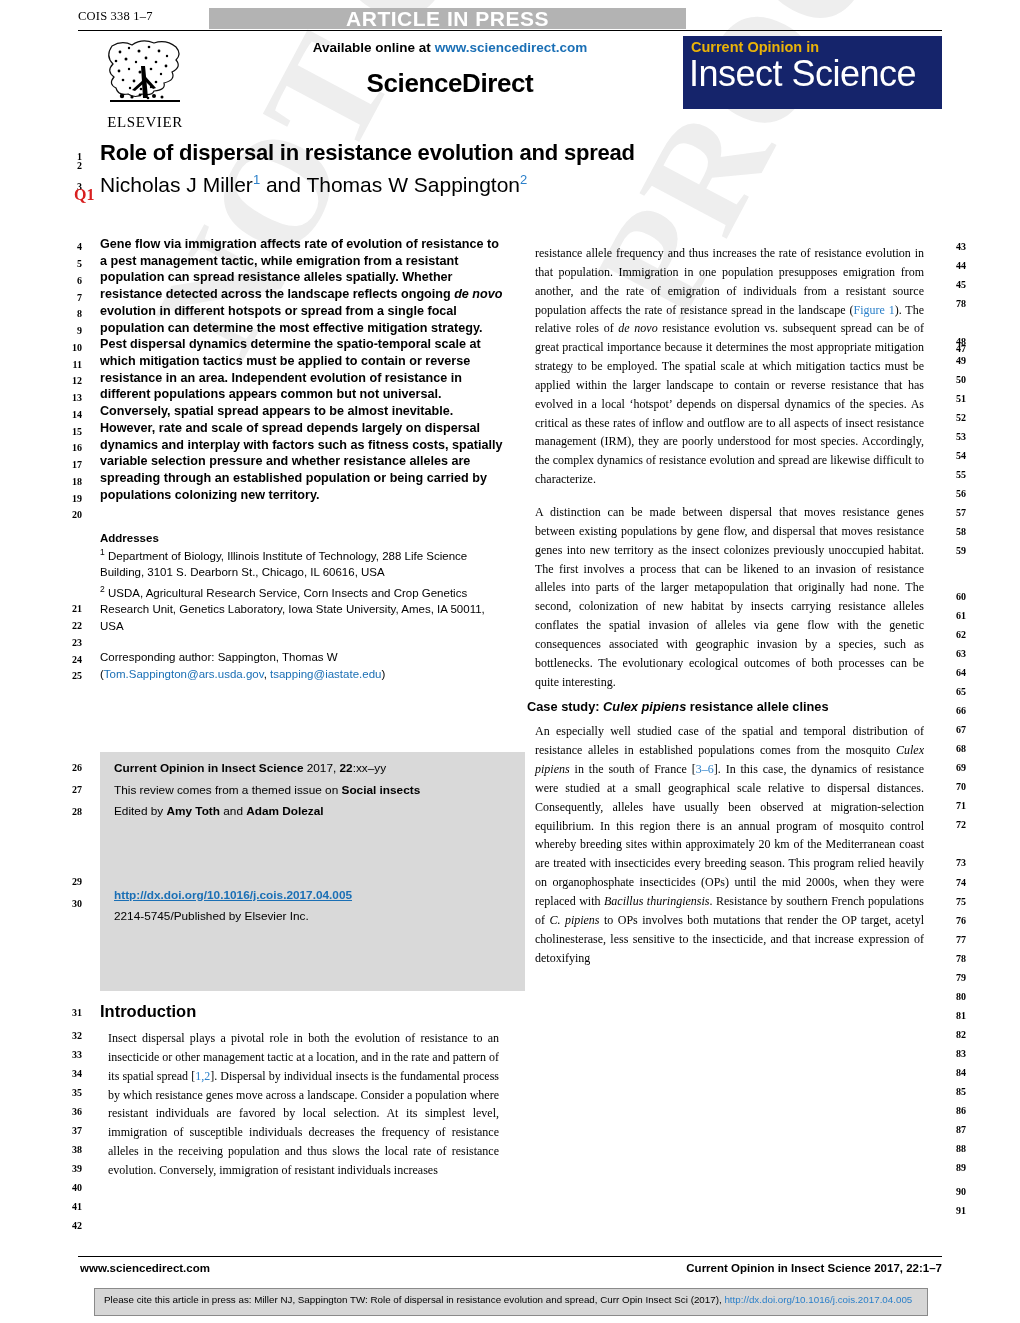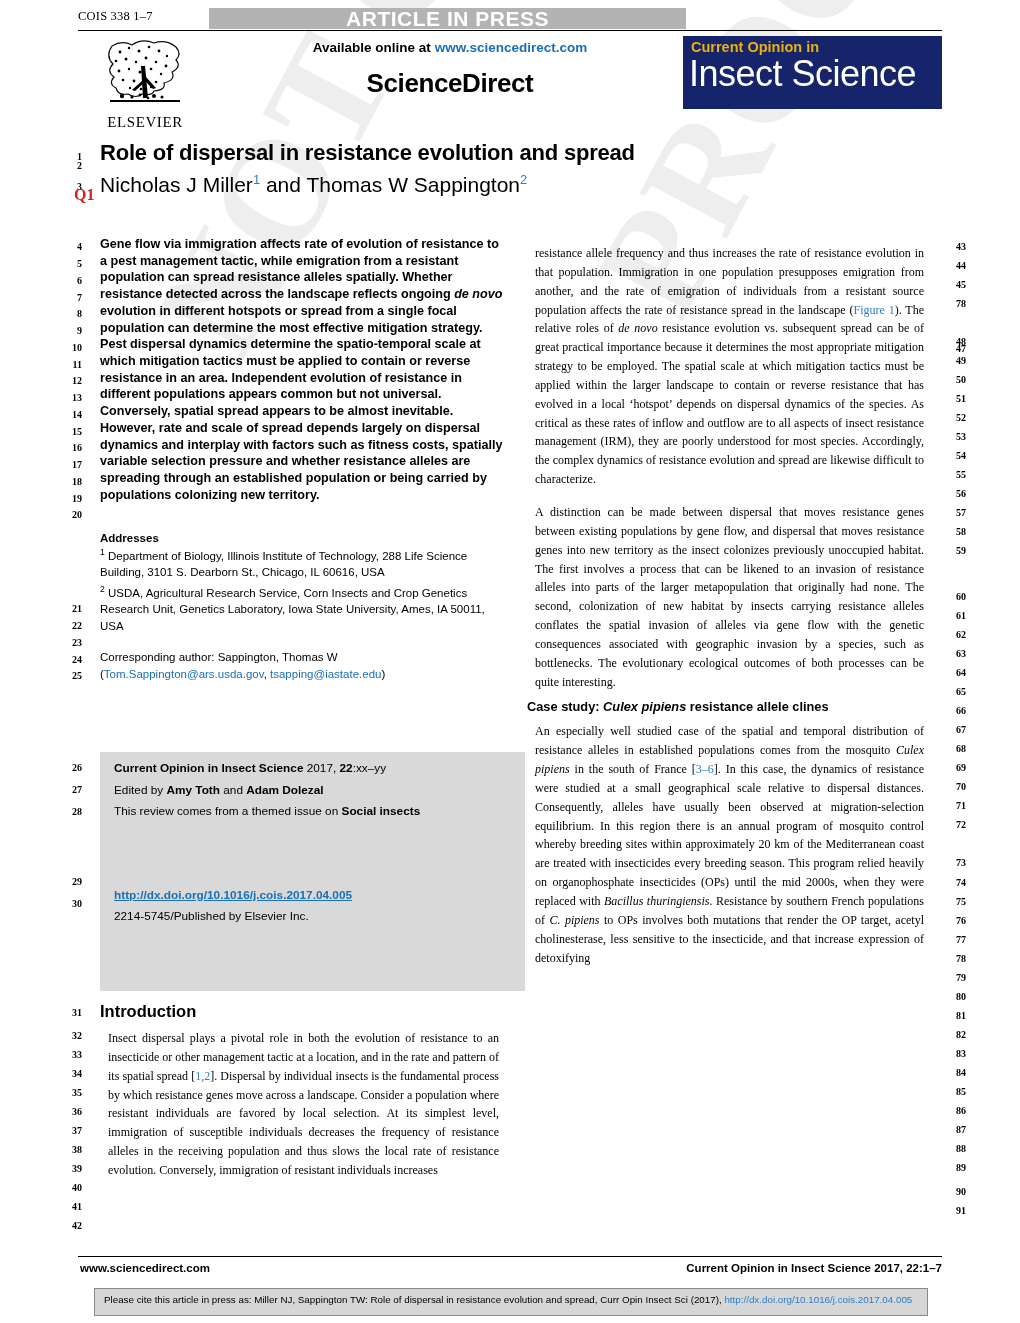--- a/index.html
+++ b/index.html
@@ -529,24 +529,24 @@
       (<a href="#">Tom.Sappington@ars.usda.gov</a><span>, </span><a href="#">tsapping@iastate.edu</a>)
     </div>
   </div>
 
   <div class="greybox"></div>
   <div class="greybox-inner">
     <div>
       <b>Current Opinion in Insect Science</b><span> 2017, </span><b>22</b><span>:xx–yy</span>
     </div>
     <div>
-      <span>Edited by </span><b>Amy Toth</b><span> and </span><b>Adam Dolezal</b>
+      <span>This review comes from a themed issue on </span><b>Social insects</b>
     </div>
     <div>
-      <span>This review comes from a themed issue on </span><b>Social insects</b>
+      <span>Edited by </span><b>Amy Toth</b><span> and </span><b>Adam Dolezal</b>
     </div>
     <div style="height:62px;"></div>
     <div>
       <a href="#" class="doi">http://dx.doi.org/10.1016/j.cois.2017.04.005</a>
     </div>
     <div>2214-5745/Published by Elsevier Inc.</div>
   </div>
 
   <div style="position:absolute; left:100px; top:1002px; width:407px; z-index:4;">
     <div class="sec-head">Introduction</div>

